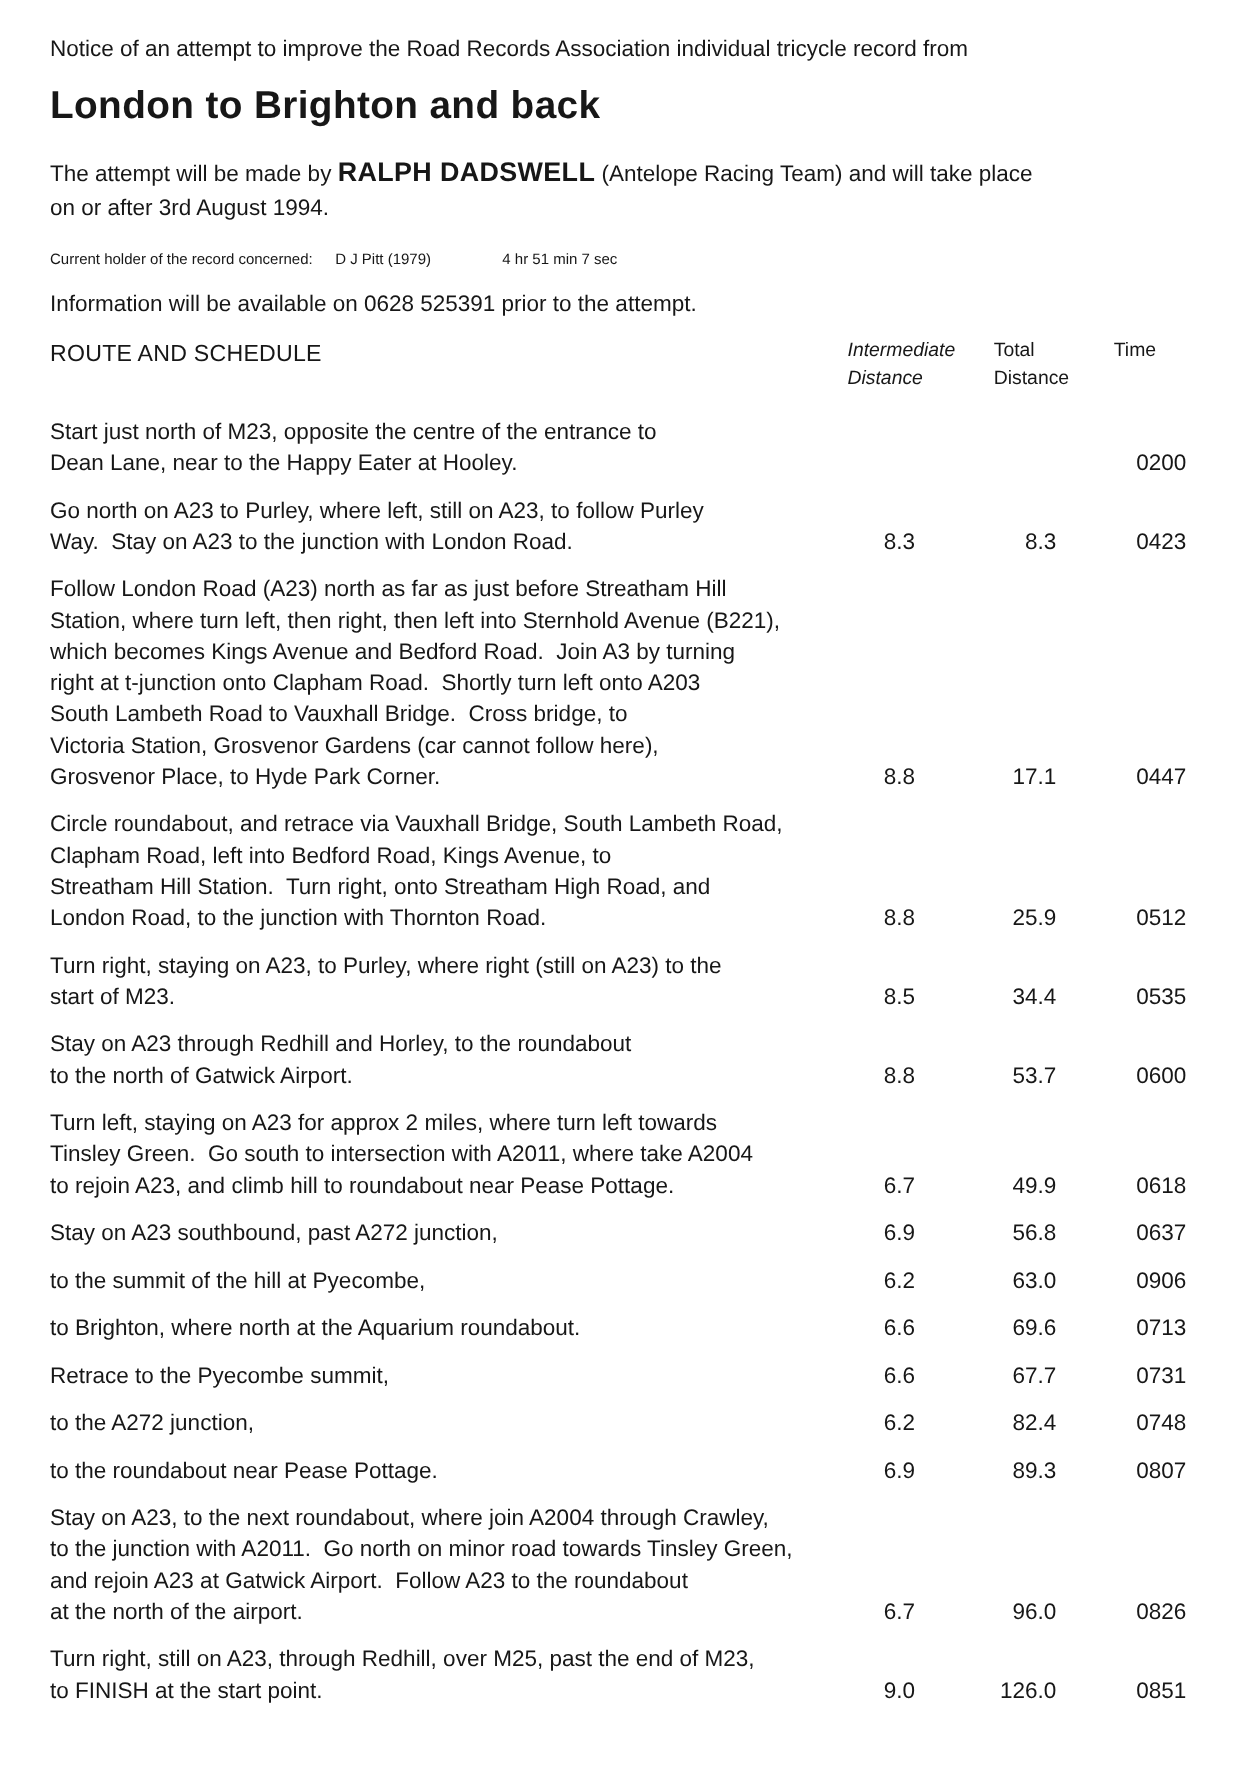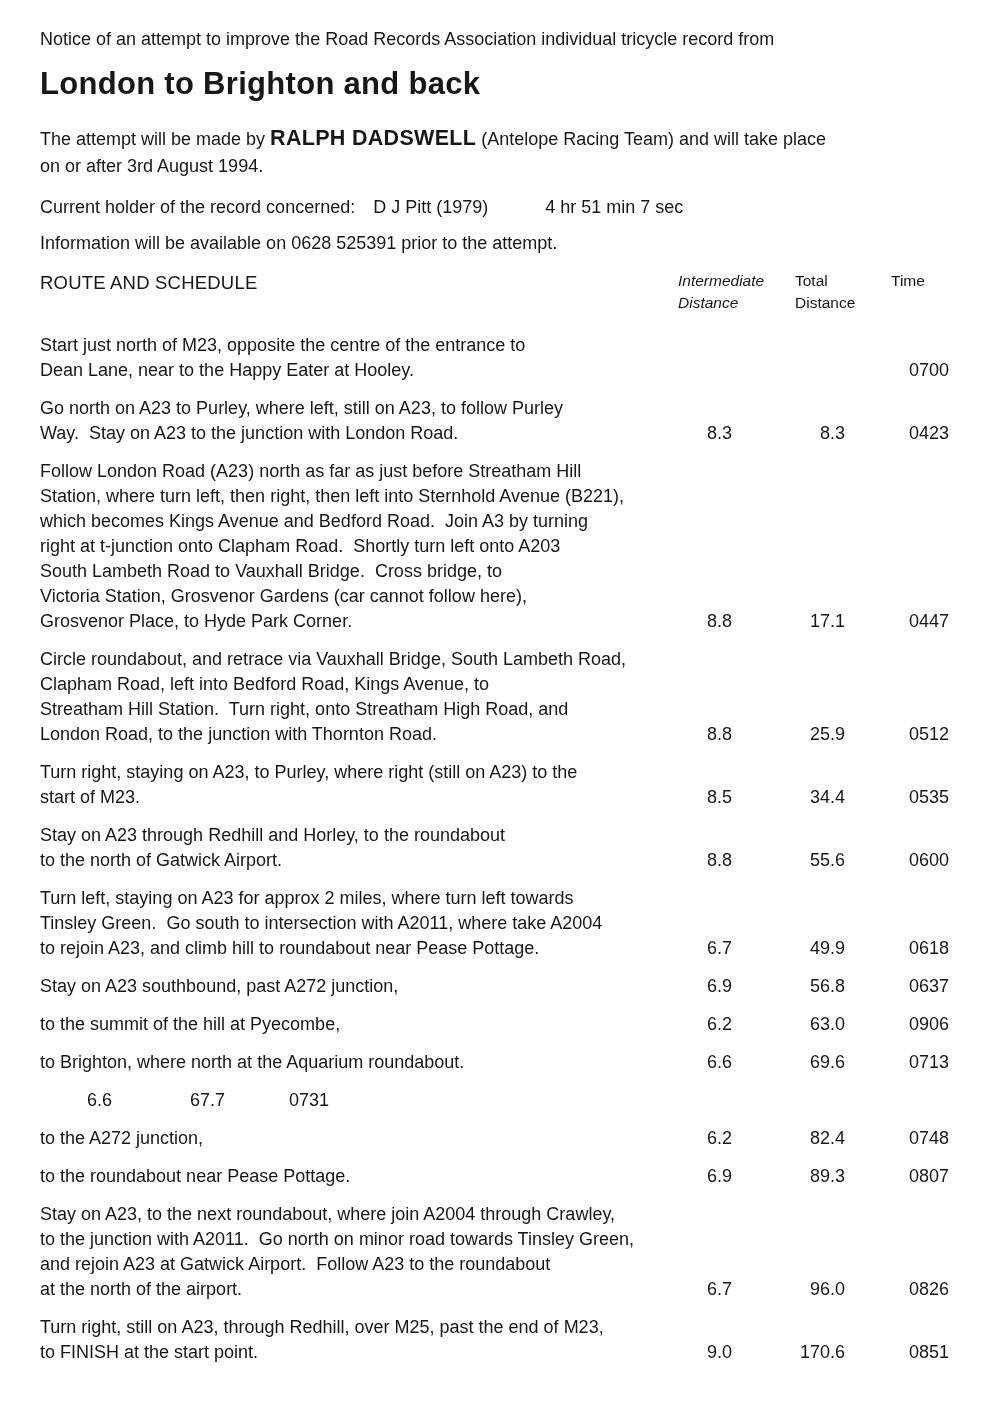--- a/index.html
+++ b/index.html
@@ -42,21 +42,21 @@
     font-weight: bold;
     font-size: 21.5px;
     letter-spacing: 0.3px;
   }
   .sponsor-line {
     font-size: 18px;
     line-height: 25px;
     margin: 0 0 14px 0;
   }
   .record-line {
-    font-size: 18px;
+    font-size: 12px;
     line-height: 25px;
     margin: 0 0 11px 0;
   }
   .record-holder { margin-left: 18px; }
   .record-time   { margin-left: 57px; }
   .info-line {
     font-size: 18px;
     line-height: 25px;
     margin: 0 0 14px 0;
   }
@@ -129,21 +129,21 @@
 Distance</span>
     <span class="col-hdr time">Time</span>
   </div>
 
   <div>
     <div class="srow">
       <div class="desc">Start just north of M23, opposite the centre of the entrance to
 Dean Lane, near to the Happy Eater at Hooley.</div>
       <div class="num int"></div>
       <div class="num tot"></div>
-      <div class="num time">0700</div>
+      <div class="num time">0200</div>
     </div>
     <div class="srow">
       <div class="desc">Go north on A23 to Purley, where left, still on A23, to follow Purley
 Way.  Stay on A23 to the junction with London Road.</div>
       <div class="num int">8.3</div>
       <div class="num tot">8.3</div>
       <div class="num time">0423</div>
     </div>
     <div class="srow">
       <div class="desc">Follow London Road (A23) north as far as just before Streatham Hill
@@ -170,21 +170,21 @@
       <div class="desc">Turn right, staying on A23, to Purley, where right (still on A23) to the
 start of M23.</div>
       <div class="num int">8.5</div>
       <div class="num tot">34.4</div>
       <div class="num time">0535</div>
     </div>
     <div class="srow">
       <div class="desc">Stay on A23 through Redhill and Horley, to the roundabout
 to the north of Gatwick Airport.</div>
       <div class="num int">8.8</div>
-      <div class="num tot">55.6</div>
+      <div class="num tot">53.7</div>
       <div class="num time">0600</div>
     </div>
     <div class="srow">
       <div class="desc">Turn left, staying on A23 for approx 2 miles, where turn left towards
 Tinsley Green.  Go south to intersection with A2011, where take A2004
 to rejoin A23, and climb hill to roundabout near Pease Pottage.</div>
       <div class="num int">6.7</div>
       <div class="num tot">49.9</div>
       <div class="num time">0618</div>
     </div>
@@ -200,20 +200,21 @@
       <div class="num tot">63.0</div>
       <div class="num time">0906</div>
     </div>
     <div class="srow">
       <div class="desc">to Brighton, where north at the Aquarium roundabout.</div>
       <div class="num int">6.6</div>
       <div class="num tot">69.6</div>
       <div class="num time">0713</div>
     </div>
     <div class="srow">
+      <div class="desc">Retrace to the Pyecombe summit,</div>
       <div class="num int">6.6</div>
       <div class="num tot">67.7</div>
       <div class="num time">0731</div>
     </div>
     <div class="srow">
       <div class="desc">to the A272 junction,</div>
       <div class="num int">6.2</div>
       <div class="num tot">82.4</div>
       <div class="num time">0748</div>
     </div>
@@ -229,18 +230,18 @@
 and rejoin A23 at Gatwick Airport.  Follow A23 to the roundabout
 at the north of the airport.</div>
       <div class="num int">6.7</div>
       <div class="num tot">96.0</div>
       <div class="num time">0826</div>
     </div>
     <div class="srow">
       <div class="desc">Turn right, still on A23, through Redhill, over M25, past the end of M23,
 to FINISH at the start point.</div>
       <div class="num int">9.0</div>
-      <div class="num tot">170.6</div>
+      <div class="num tot">126.0</div>
       <div class="num time">0851</div>
     </div>
   </div>
 
 </div>
 
 </body></html>

